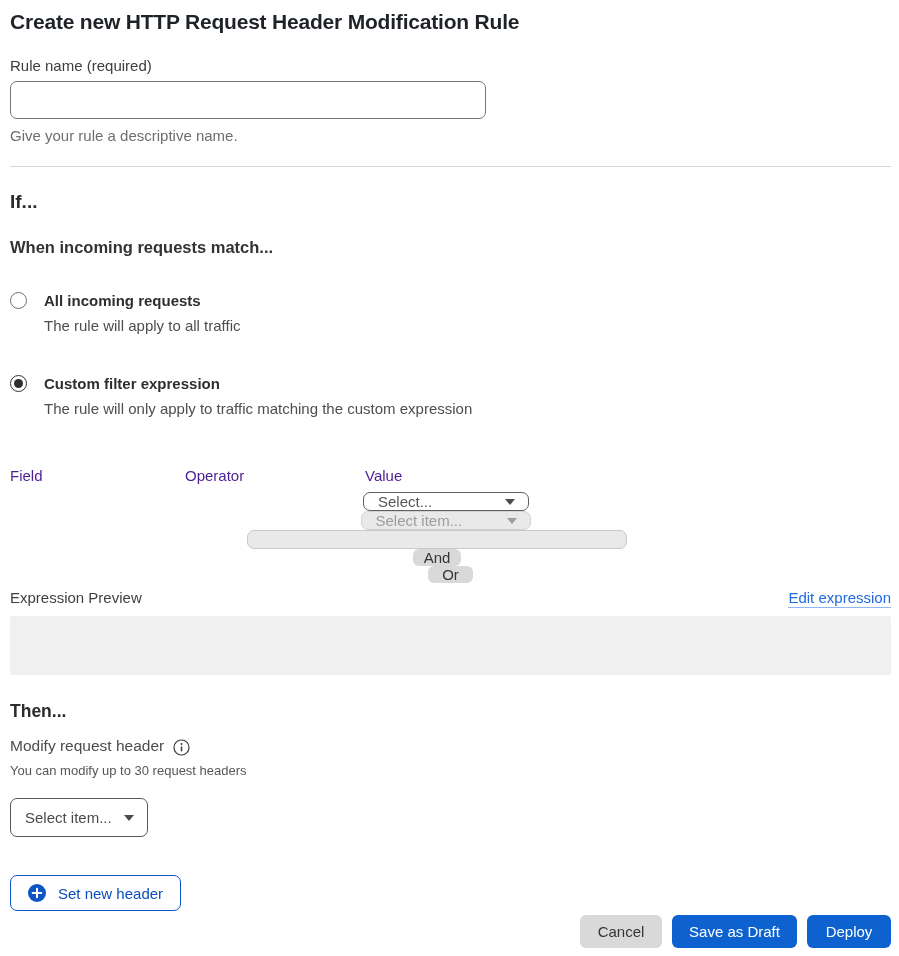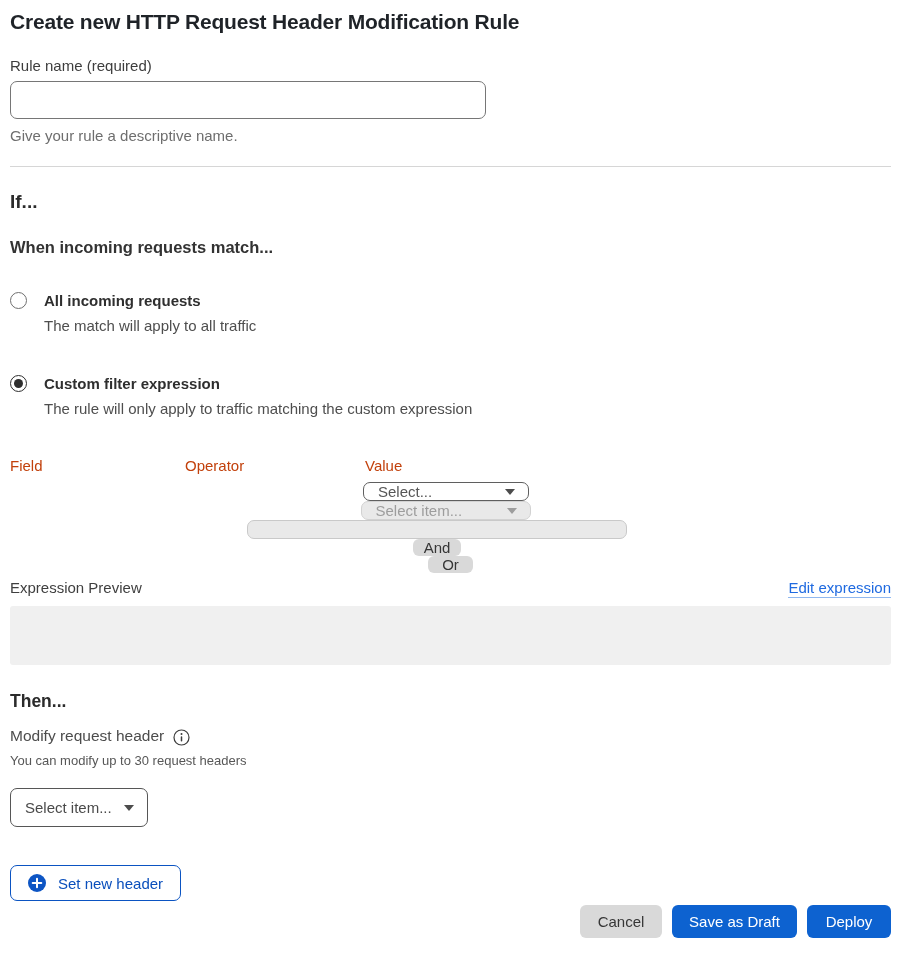--- a/index.html
+++ b/index.html
@@ -41,21 +41,21 @@
   }
   .radio.selected { border-color: #2e2e2e; }
   .radio.selected::after {
     content: ""; position: absolute; left: 3px; top: 3px; right: 3px; bottom: 3px;
     background: #2e2e2e; border-radius: 50%;
   }
   .radio-text { margin-left: 17px; }
   .radio-label { font-size: 15px; font-weight: 700; line-height: 19px; color: #2f2f2f; }
   .radio-desc { margin-top: 6px; font-size: 15px; line-height: 19px; color: #4e4e4e; }
 
-  .builder-labels { display: flex; margin-top: 38px; font-size: 15px; line-height: 19px; color: #c2410c; }
+  .builder-labels { display: flex; margin-top: 48px; font-size: 15px; line-height: 19px; color: #4c1d95; }
   .builder-labels .lbl-field { width: 175px; }
   .builder-labels .lbl-operator { width: 180px; }
   .builder-row { display: flex; align-items: center; margin-top: 7px; height: 40px; flex-direction: column; }
   .select-box {
     height: 40px; border-radius: 7px; display: flex; align-items: center;
     justify-content: space-between; padding: 0 13px 0 14px; font-size: 15px;
     cursor: pointer; background: #fff;
   }
   .select-field { width: 166px; border: 1px solid #5f5f5f; color: #565656; margin-right: 9px; }
   .select-operator {
@@ -120,21 +120,21 @@
 
   <hr class="divider">
 
   <h2 class="if-heading">If...</h2>
   <h3 class="subheading">When incoming requests match...</h3>
 
   <div class="radio-option first">
     <span class="radio"></span>
     <div class="radio-text">
       <div class="radio-label">All incoming requests</div>
-      <div class="radio-desc">The match will apply to all traffic</div>
+      <div class="radio-desc">The rule will apply to all traffic</div>
     </div>
   </div>
 
   <div class="radio-option second">
     <span class="radio selected"></span>
     <div class="radio-text">
       <div class="radio-label">Custom filter expression</div>
       <div class="radio-desc">The rule will only apply to traffic matching the custom expression</div>
     </div>
   </div>

